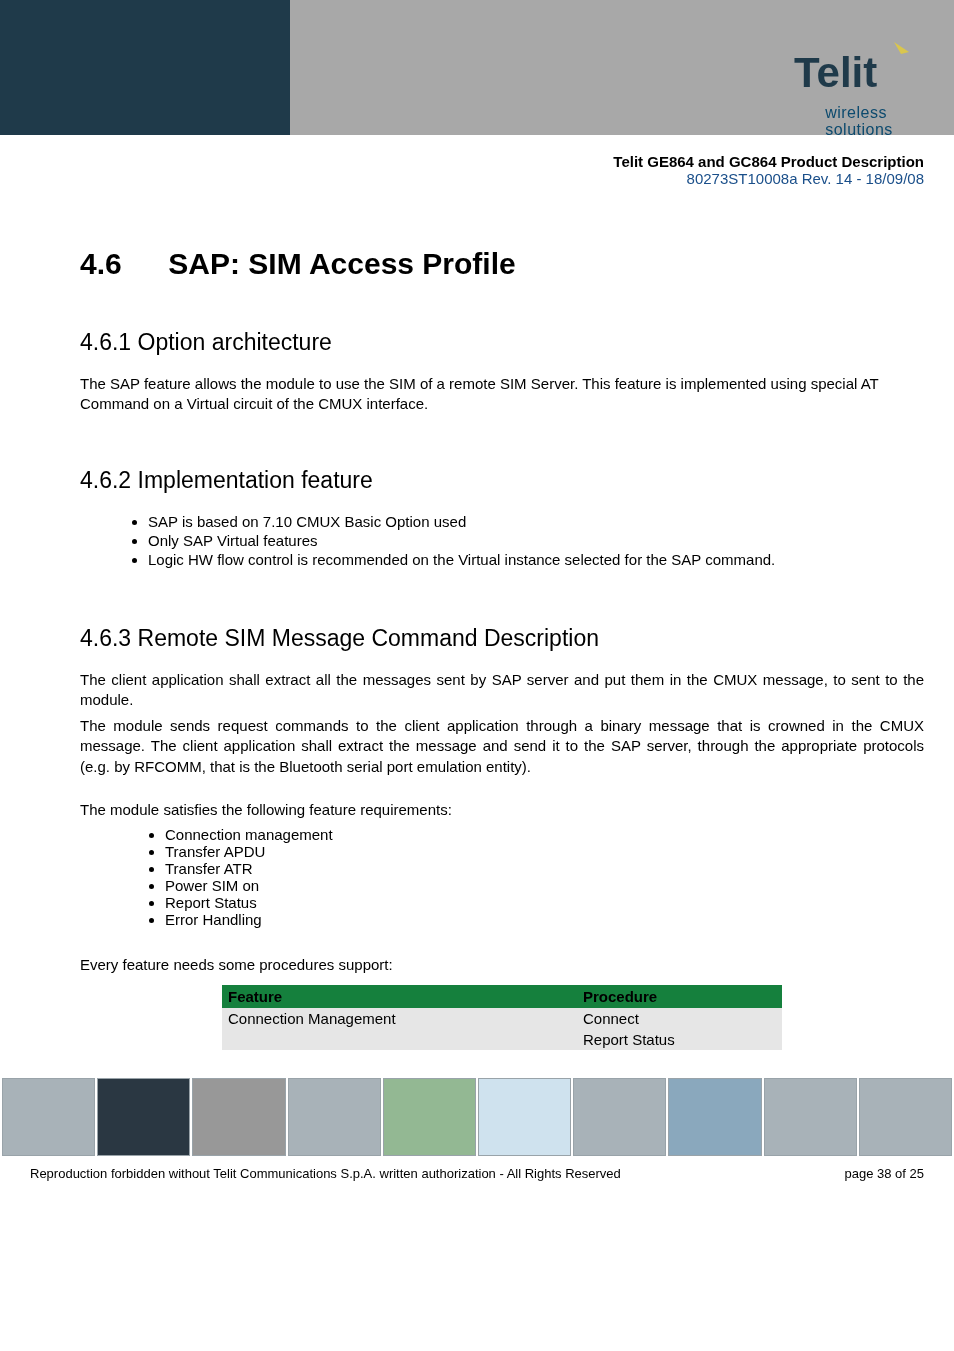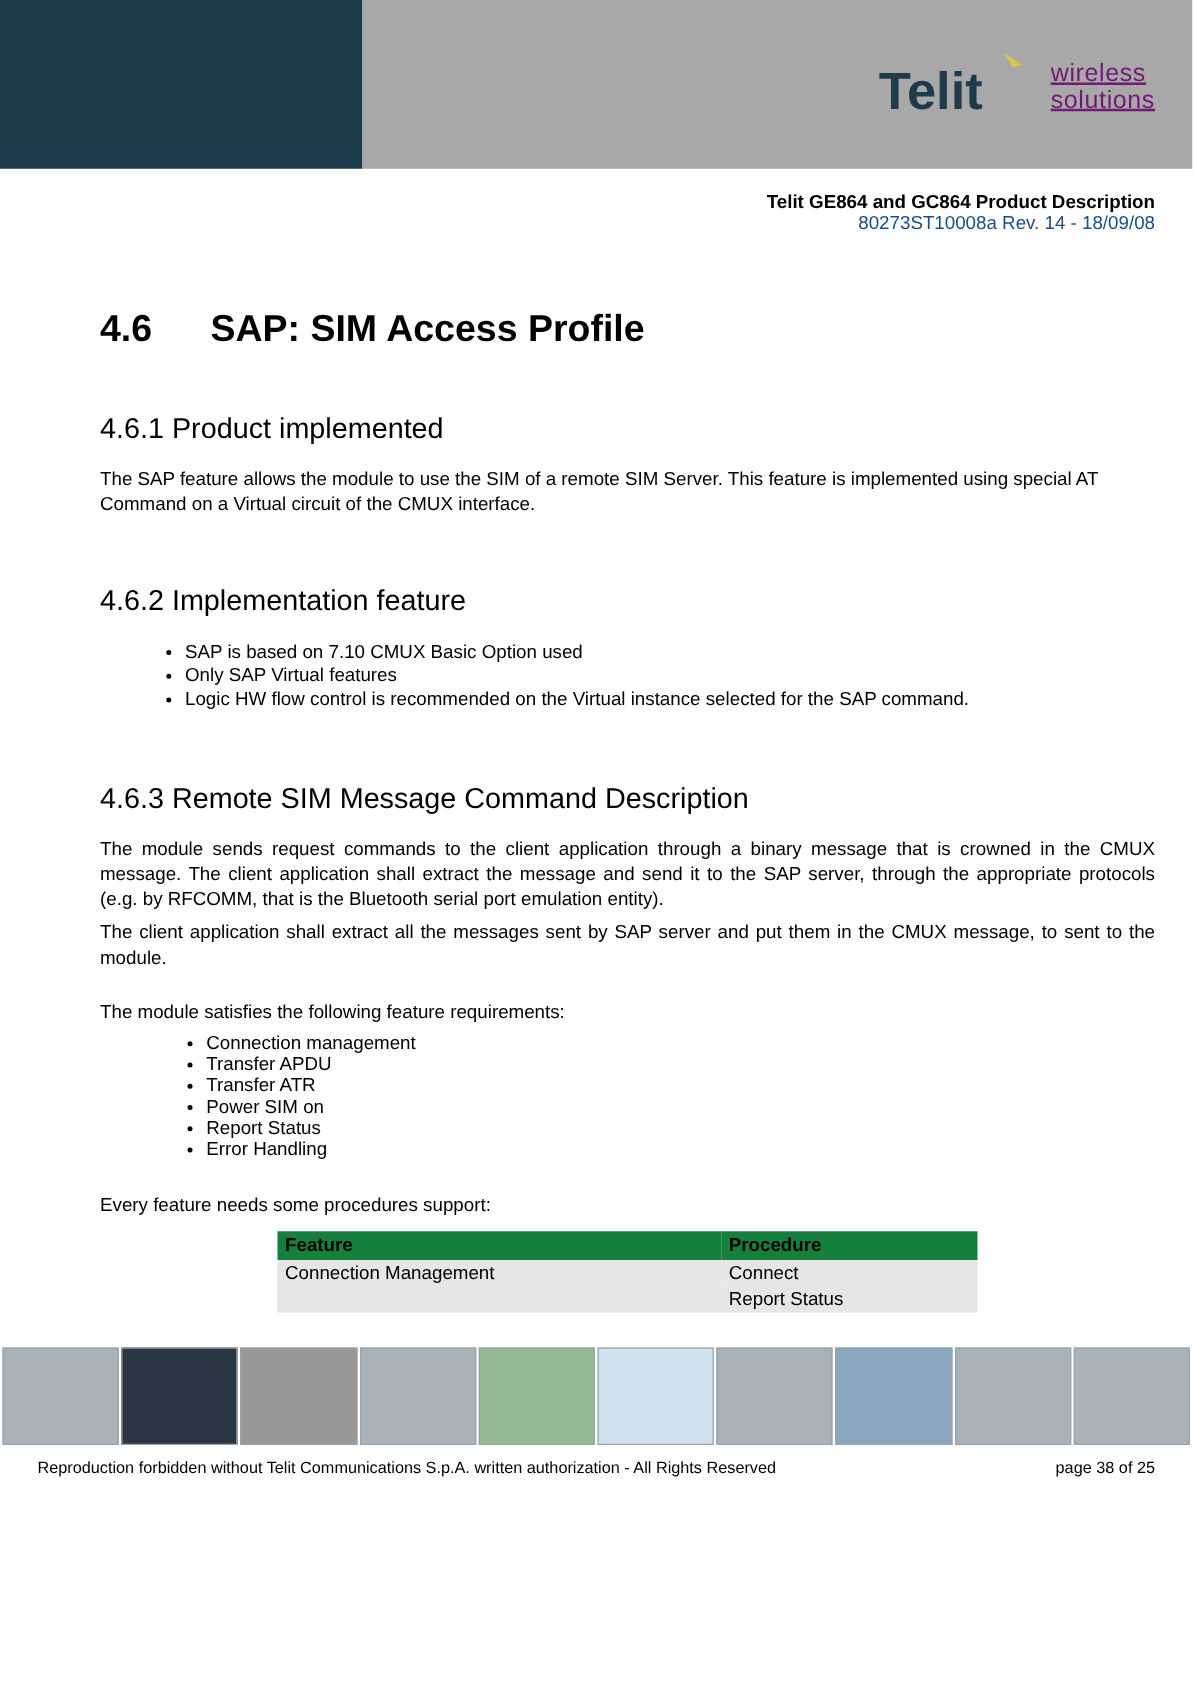--- a/index.html
+++ b/index.html
@@ -25,29 +25,29 @@
     flex: 1;
     position: relative;
   }
   .logo {
     position: absolute;
     top: 42px;
     right: 30px;
     display: flex;
     align-items: center;
     gap: 8px;
+    flex-direction: column;
   }
   .logo svg { display: block; }
   .logo-text {
-    color: #701a75;
-    font-size: 20px;
+    color: #0c4a6e;
+    font-size: 16px;
     line-height: 1.05;
     font-weight: 300;
     letter-spacing: 0.5px;
-    text-decoration: underline;
   }
   .doc-meta {
     text-align: right;
     padding: 18px 30px 0 16px;
   }
   .doc-title {
     font-weight: bold;
     font-size: 15px;
   }
   .doc-sub {
@@ -149,37 +149,37 @@
   <div class="doc-sub">80273ST10008a Rev. 14 - 18/09/08</div>
 </div>
 
 <div class="content">
 
   <h1>
     <span class="secnum">4.6</span>
     <span>SAP: SIM Access Profile</span>
   </h1>
 
-  <h2>4.6.1 Product implemented</h2>
+  <h2>4.6.1 Option architecture</h2>
   <p>The SAP feature allows the module to use the SIM of a remote SIM Server. This feature is implemented using special AT Command on a Virtual circuit of the CMUX interface.</p>
 
   <div class="section-gap"></div>
 
   <h2>4.6.2 Implementation feature</h2>
   <ul class="disc">
     <li>SAP is based on 7.10 CMUX Basic Option used</li>
     <li>Only SAP Virtual features</li>
     <li>Logic HW flow control is recommended on the Virtual instance selected for the SAP command.</li>
   </ul>
 
   <div class="section-gap"></div>
 
   <h2>4.6.3 Remote SIM Message Command Description</h2>
+  <p class="justify">The client application shall extract all the messages sent by SAP server and put them in the CMUX message, to sent to the module.</p>
   <p class="justify">The module sends request commands to the client application through a binary message that is crowned in the CMUX message. The client application shall extract the message and send it to the SAP server, through the appropriate protocols (e.g. by RFCOMM, that is the Bluetooth serial port emulation entity).</p>
-  <p class="justify">The client application shall extract all the messages sent by SAP server and put them in the CMUX message, to sent to the module.</p>
   <br>
   <p>The module satisfies the following feature requirements:</p>
   <ul class="feat">
     <li>Connection management</li>
     <li>Transfer APDU</li>
     <li>Transfer ATR</li>
     <li>Power SIM on</li>
     <li>Report Status</li>
     <li>Error Handling</li>
   </ul>

